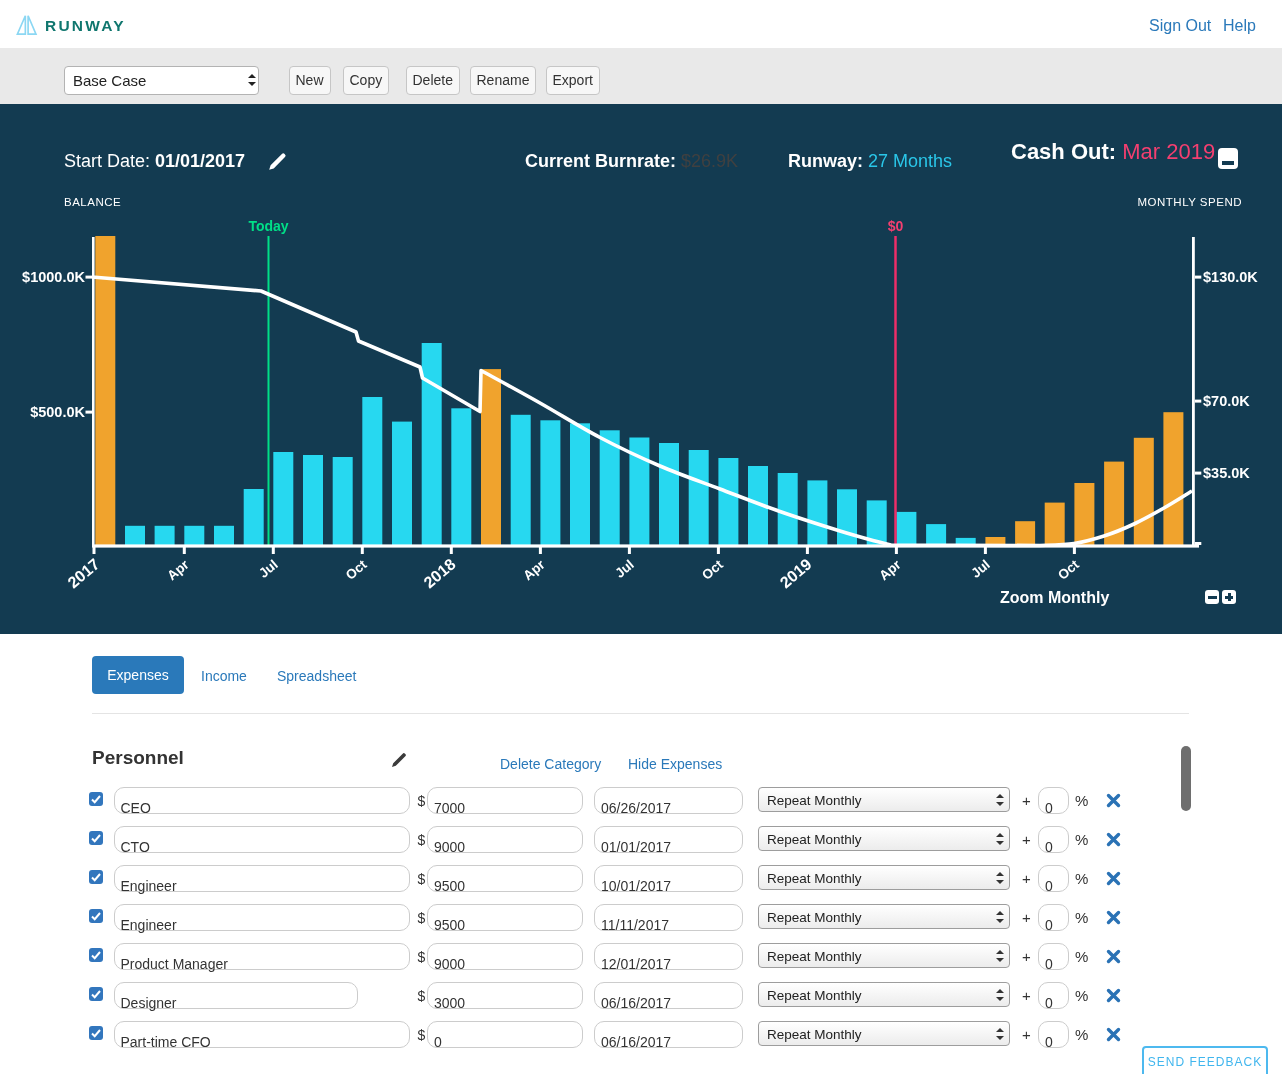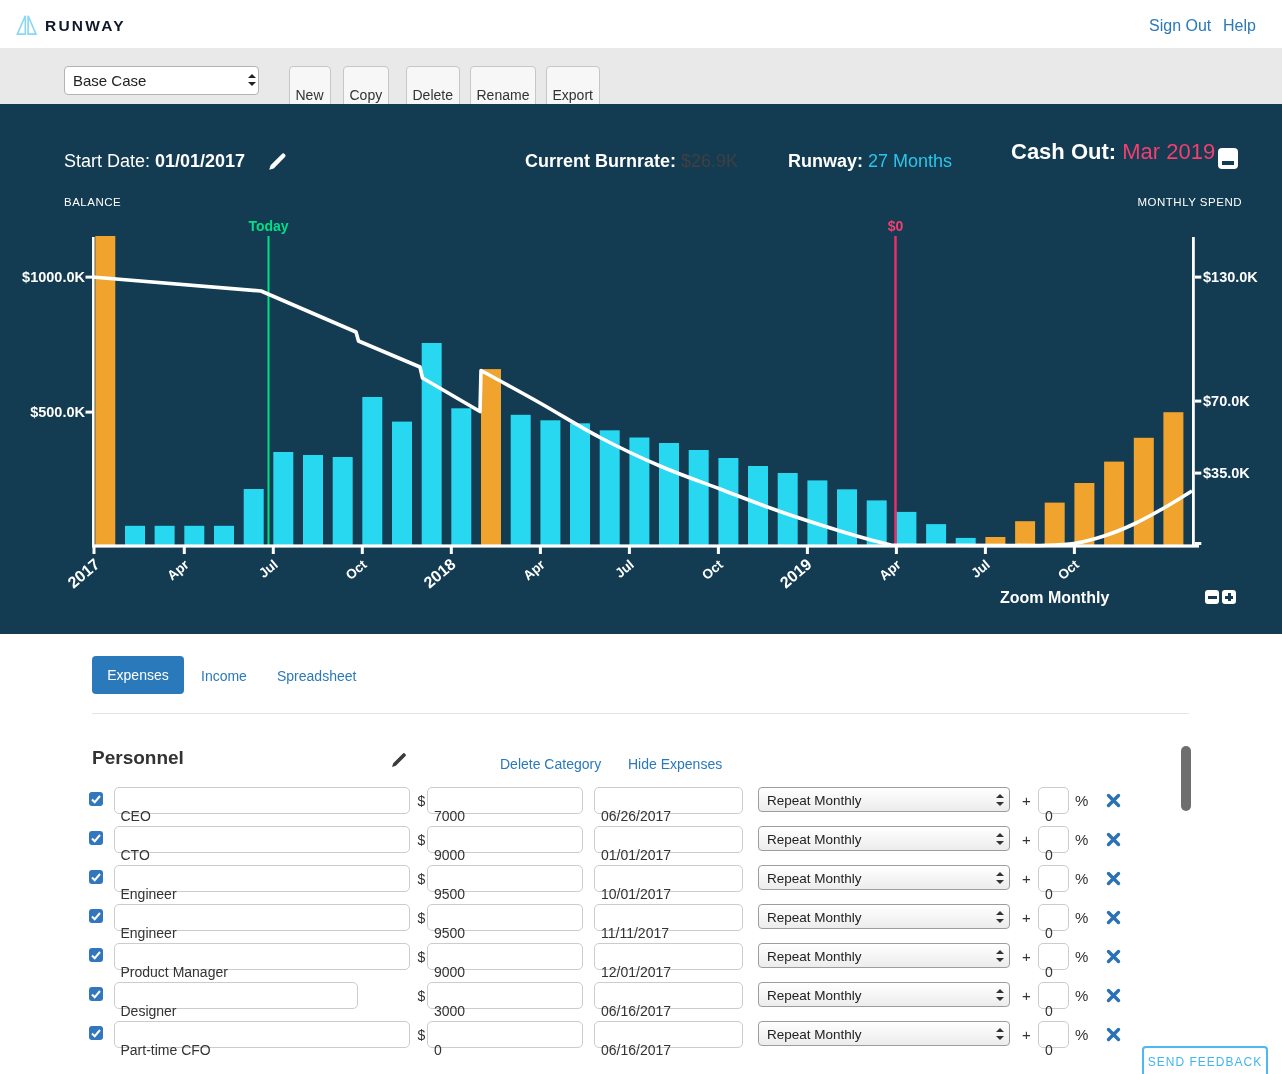--- a/index.html
+++ b/index.html
@@ -1,31 +1,31 @@
 <!DOCTYPE html>
 <html><head><meta charset="utf-8">
 <style>
 *{margin:0;padding:0;box-sizing:border-box}
 body{width:1282px;height:1074px;position:relative;overflow:hidden;background:#fff;font-family:"Liberation Sans",sans-serif}
 .abs{position:absolute}
 .tx{position:absolute;font-size:14px;color:#333}
-.inp{position:absolute;height:27px;border:1px solid #ccc;border-radius:5px;background:#fff;font-size:14px;color:#333;padding:20px 0 0 6px}
+.inp{position:absolute;height:27px;border:1px solid #ccc;border-radius:10px;background:#fff;font-size:14px;color:#333;padding:12px 0 0 6px}
 .sel{position:absolute;border:1px solid #9d9d9d;border-radius:4px;background:linear-gradient(#fff,#ececec);font-size:13.5px;color:#222;padding-left:8px}
-.tbtn{position:absolute;top:66px;height:29px;border:1px solid #c6c6c6;border-radius:4px;background:#f7f7f7;font-size:14px;color:#333;padding:20px 6px;line-height:17px}
+.tbtn{position:absolute;top:66px;height:29px;border:1px solid #c6c6c6;border-radius:4px;background:#f7f7f7;font-size:14px;color:#333;padding:5px 6px;line-height:17px}
 .blue{color:#2a79ba}
 </style></head>
 <body>
 
 <svg width="22" height="25" viewBox="0 0 24 26" style="position:absolute;left:16px;top:12px">
     <g fill="none" stroke="#8bd7f3" stroke-width="1.8">
       <path d="M10.2 3.5 L10.2 23.5 L1.5 23.5 Z"></path>
       <path d="M13.2 3.5 L21.8 23.5 L13.2 23.5 Z"></path>
     </g>
   </svg>
-<div class="abs" style="left:45px;top:16.5px;font-size:15.5px;font-weight:bold;letter-spacing:2.2px;color:#0f172a">RUNWAY</div>
+<div class="abs" style="left:45px;top:16.5px;font-size:15.5px;font-weight:bold;letter-spacing:2.2px;color:#0f766e">RUNWAY</div>
 <div class="abs blue" style="left:1149px;top:17px;font-size:16px">Sign Out</div>
 <div class="abs blue" style="left:1223px;top:17px;font-size:16px">Help</div>
 
 <div class="abs" style="left:0;top:48px;width:1282px;height:56px;background:#e9e9e9"></div>
 <div class="abs" style="left:64px;top:66px;width:195px;height:29px;background:#fff;border:1px solid #b3b3b3;border-radius:4px;font-size:15px;color:#222;padding:5px 0 0 8px">Base Case<span style="position:absolute;left:183px;top:7px;width:0;height:0;border-left:4px solid transparent;border-right:4px solid transparent;border-bottom:4.5px solid #222"></span><span style="position:absolute;left:183px;top:14.5px;width:0;height:0;border-left:4px solid transparent;border-right:4px solid transparent;border-top:4.5px solid #222"></span></div>
 <div class="tbtn" style="left:288.5px">New</div>
 <div class="tbtn" style="left:342.5px">Copy</div>
 <div class="tbtn" style="left:405.5px">Delete</div>
 <div class="tbtn" style="left:469.5px">Rename</div>
 <div class="tbtn" style="left:545.5px">Export</div>

